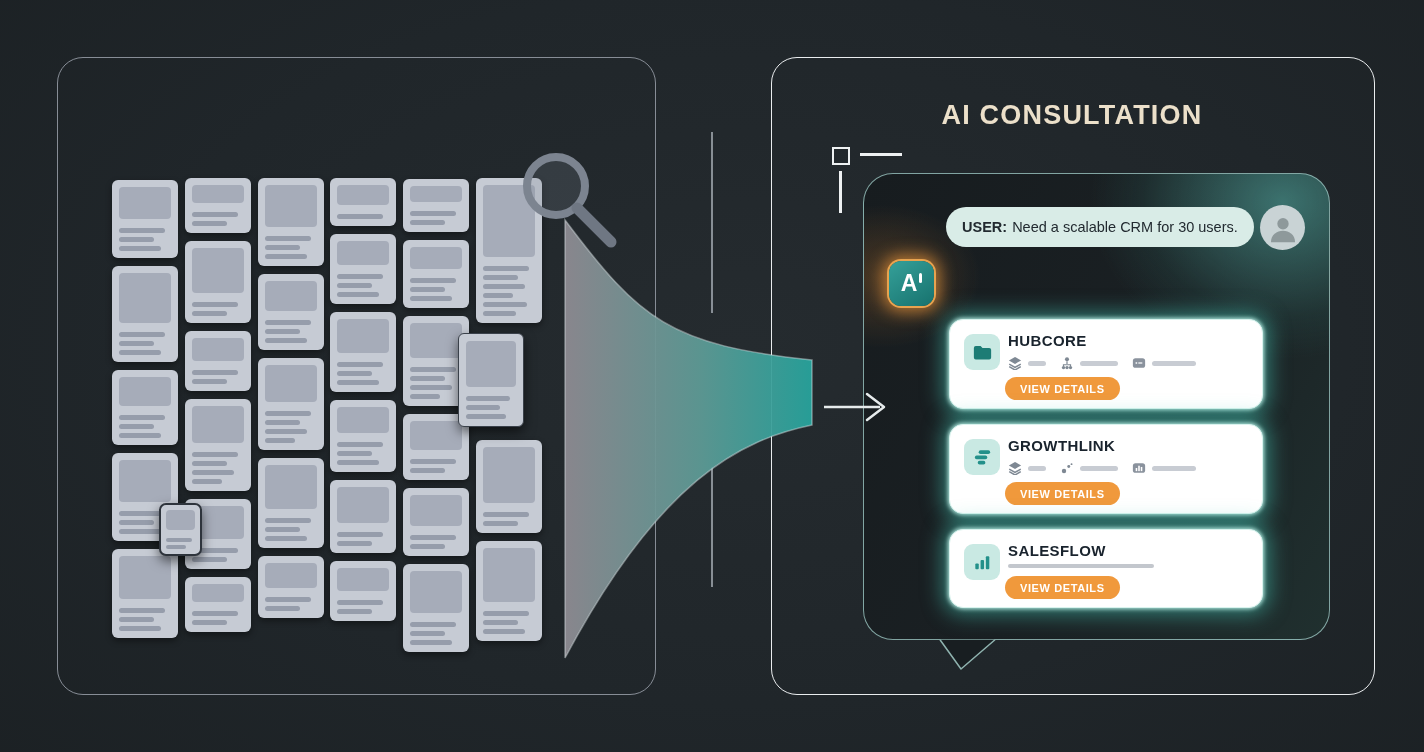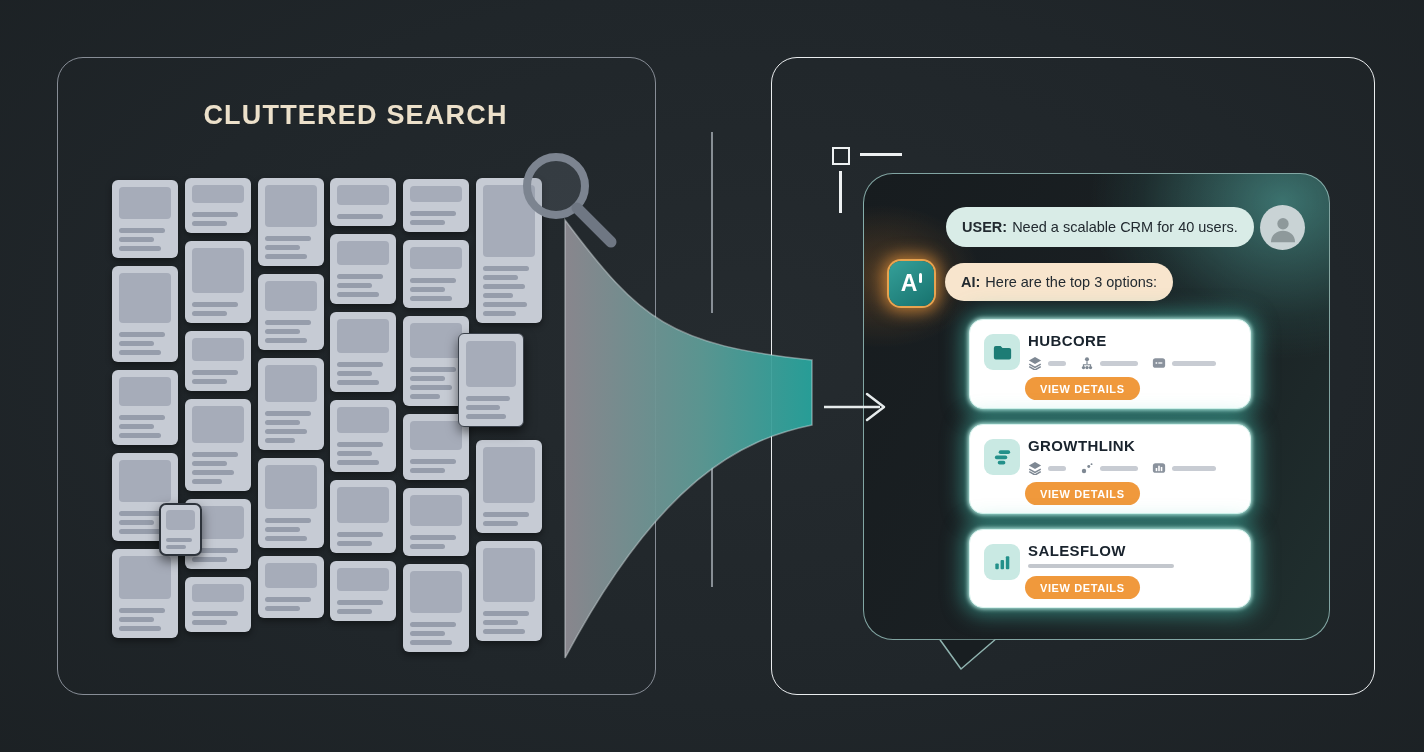--- a/index.html
+++ b/index.html
@@ -68,21 +68,21 @@
     position:absolute;left:25px;top:87px;width:45px;height:45px;border-radius:12px;
     background:linear-gradient(145deg,#35a099,#17726e);
     box-shadow:0 0 0 2px #e8a34f, 0 0 16px 6px rgba(235,150,60,.7);
     display:flex;align-items:center;justify-content:center;
     color:#fff;font-size:23px;font-weight:700;
   }
   .avatar-ai .tick{display:inline-block;width:3px;height:10px;background:#fff;border-radius:2px;margin:-12px 0 0 2px;}
 
   
   .opt-card{
-    position:absolute;left:105px;width:282px;background:#fff;border-radius:14px;
+    position:absolute;left:85px;width:314px;background:#fff;border-radius:14px;
     border:1px solid #d9f3ee;box-sizing:border-box;
     box-shadow:0 0 4px 1px rgba(200,248,240,.9), 0 0 20px 7px rgba(72,205,188,.5);
     padding:23px 14px 10px 14px;
   }
   .opt-tile{
     position:absolute;left:14px;top:14px;width:36px;height:36px;border-radius:9px;background:#c9e9e3;
     display:flex;align-items:center;justify-content:center;
   }
   .opt-title{
     position:absolute;left:58px;top:12px;font-size:15px;font-weight:800;letter-spacing:.4px;color:#19232d;
@@ -96,21 +96,20 @@
     color:#fff;font-family:"Liberation Sans",sans-serif;font-size:11px;font-weight:700;letter-spacing:.6px;
     padding:0 15px;display:flex;align-items:center;cursor:pointer;
   }
 </style>
 </head>
 <body>
 
 <div class="stage">
 
   <div class="panel panel-left"></div>
-  <div class="panel-title t-left">CLUTTERED SEARCH</div>
   <div>
       <div class="grid-col" style="left: 112px; top: 180px;">
         <div class="doc-card" style="height: 78px;">
           <div class="ph-img"></div>
           <div class="ph-line" style="width: 88%;"></div>
           <div class="ph-line" style="width: 68%;"></div>
           <div class="ph-line" style="width: 80%;"></div>
         </div>
         <div class="doc-card" style="height: 96px;">
           <div class="ph-img"></div>
@@ -326,44 +325,41 @@
 
   <div class="divider-seg" style="top:132px;height:181px;"></div>
   <div class="divider-seg" style="top:467px;height:120px;"></div>
 
   <svg class="abs-svg" style="left:822px;top:385px;z-index:6;" width="70" height="44" viewBox="0 0 70 44">
     <line x1="2" y1="22" x2="58" y2="22" stroke="#e6ebec" stroke-width="2.5"></line>
     <path d="M45,9 L62,22 L45,35" fill="none" stroke="#e6ebec" stroke-width="2.5" stroke-linejoin="round" stroke-linecap="round"></path>
   </svg>
 
   <div class="panel panel-right"></div>
+  <div class="panel-title t-right">AI CONSULTATION</div>
 
   <div class="callout-square"></div>
   <div class="callout-hline"></div>
   <div class="callout-vline"></div>
 
   <div class="bubble">
     <div class="msg msg-user" style="background:#d9ece7;">
       <b>USER:</b>
-      <span>Need a scalable CRM for 40 users.</span>
+      <span>Need a scalable CRM for 30 users.</span>
     </div>
     <div class="avatar-user">
       <svg width="34" height="34" viewBox="0 0 24 24" fill="#8e999b">
         <circle cx="12" cy="9" r="4"></circle>
           <path d="M3.5,22 C3.5,16.8 7.6,14 12,14 C16.4,14 20.5,16.8 20.5,22 Z"></path>
       </svg>
     </div>
     <div class="avatar-ai">
       <span>A</span>
         <span class="tick"></span>
     </div>
-    <div class="msg msg-ai" style="background:#f8e5cd;">
-      <b>AI:</b>
-      <span>Here are the top 3 options:</span>
-    </div>
     <div>
         <div class="opt-card" style="top: 145px; height: 90px;">
           <div class="opt-tile">
             <svg width="23" height="23" viewBox="0 0 24 24">
               <path d="M3 7.2a2 2 0 012-2h5l2 2h7a2 2 0 012 2v8a2 2 0 01-2 2H5a2 2 0 01-2-2z" fill="#1d7c75"></path>
             </svg>
           </div>
           <div class="opt-title">HUBCORE</div>
           <div class="opt-features">
             <span class="feat-icon">

